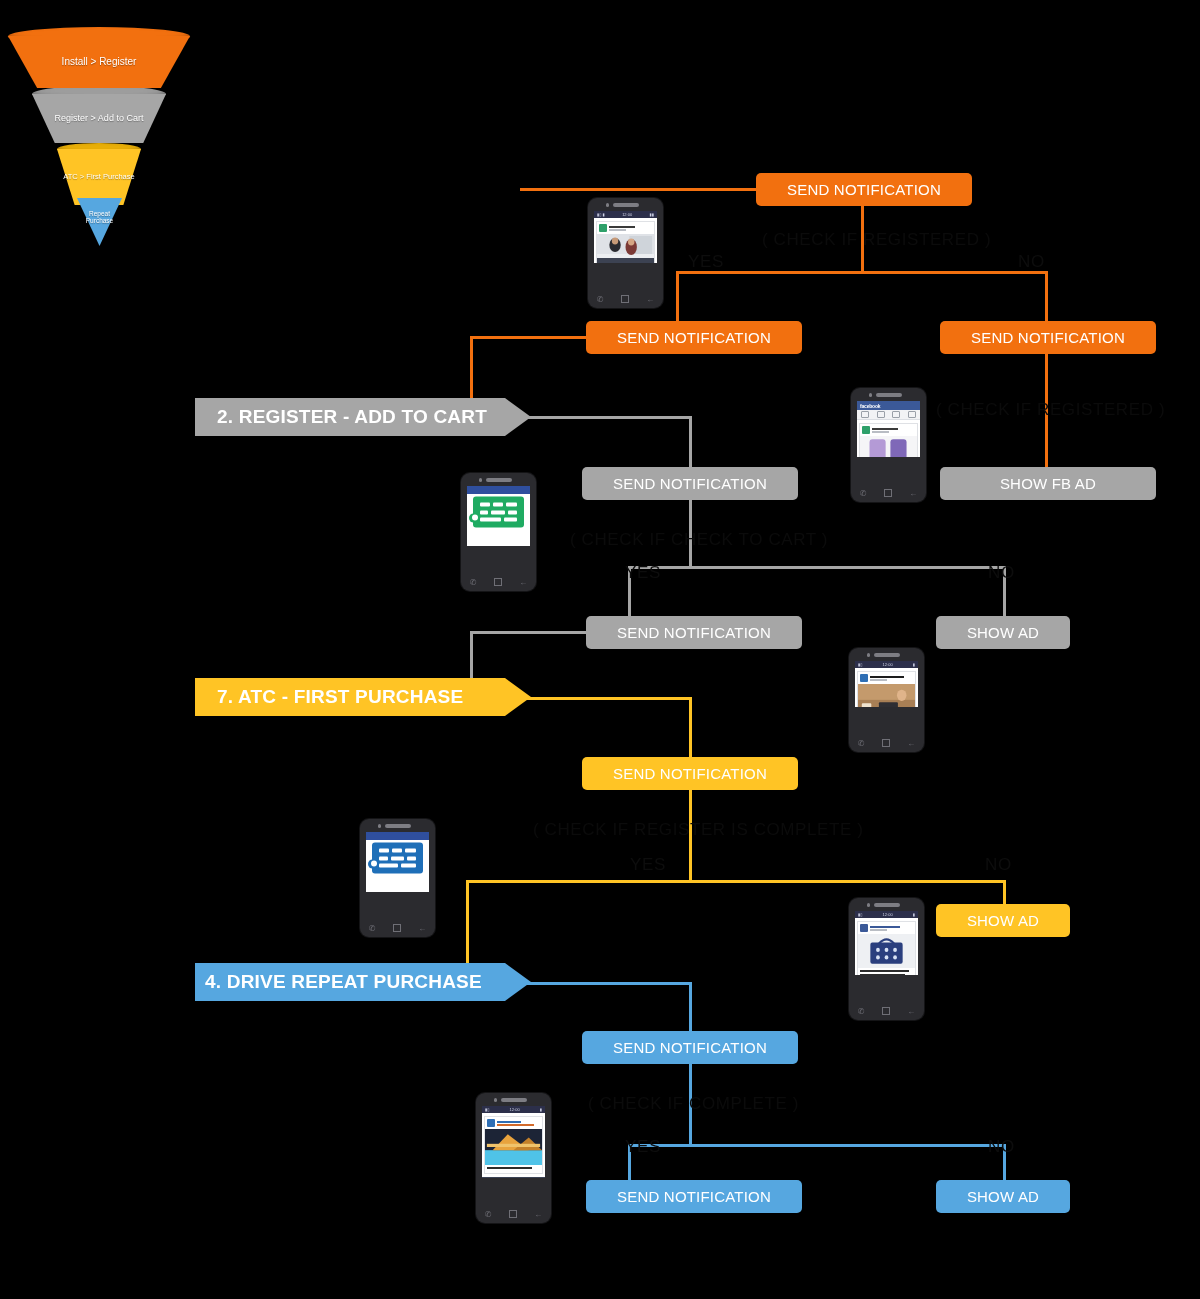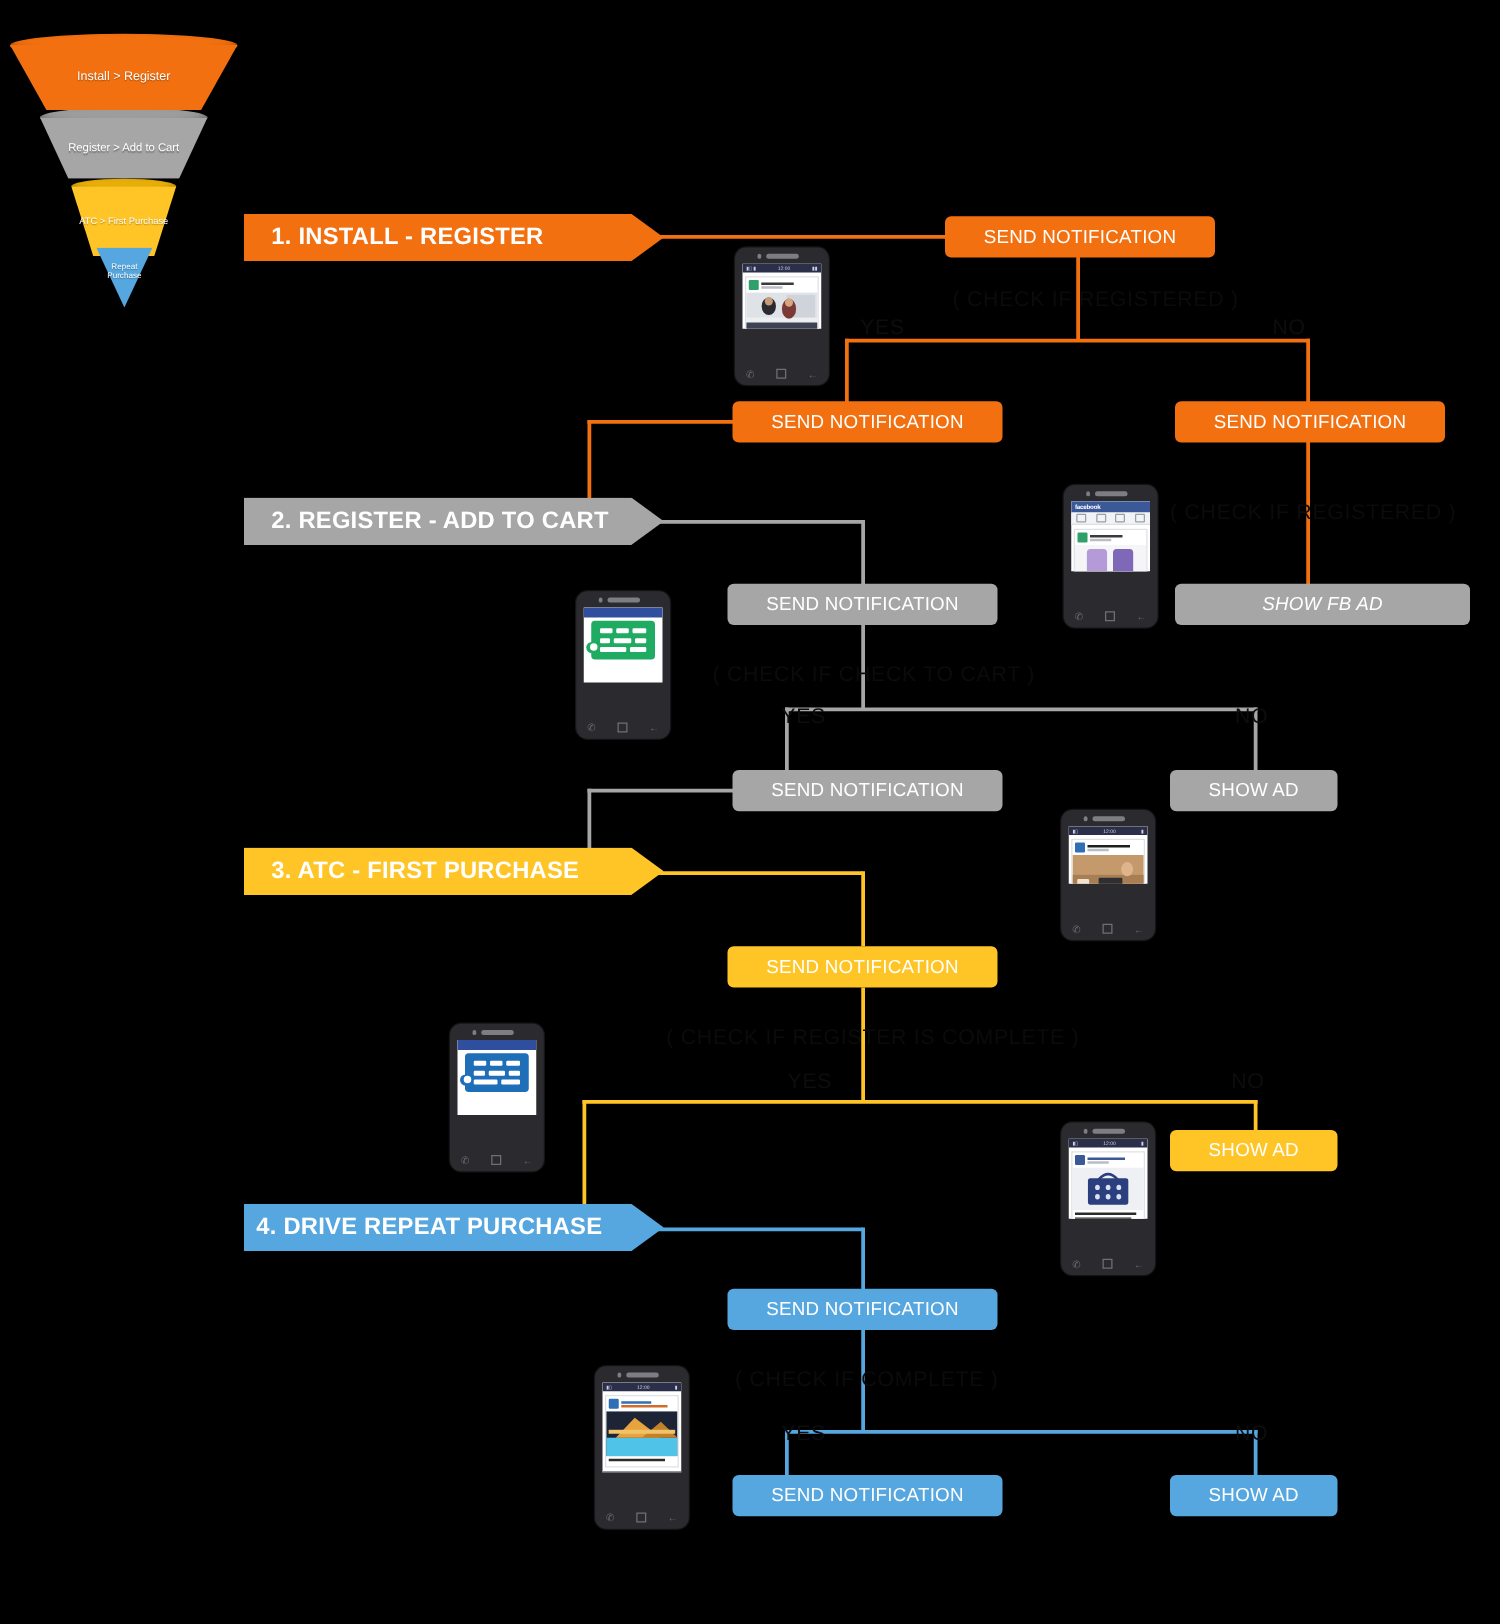--- a/index.html
+++ b/index.html
@@ -141,42 +141,39 @@
 
   <div class="ln" style="left:520px;top:188px;width:240px;height:3px;background:#F2700F;"></div>
   <div class="ln" style="left:861px;top:205px;width:3px;height:68px;background:#F2700F;"></div>
   <div class="ln" style="left:676px;top:271px;width:372px;height:3px;background:#F2700F;"></div>
   <div class="ln" style="left:676px;top:271px;width:3px;height:52px;background:#F2700F;"></div>
   <div class="ln" style="left:1045px;top:271px;width:3px;height:52px;background:#F2700F;"></div>
   <div class="ln" style="left:470px;top:336px;width:122px;height:3px;background:#F2700F;"></div>
   <div class="ln" style="left:470px;top:336px;width:3px;height:72px;background:#F2700F;"></div>
   <div class="ln" style="left:1045px;top:352px;width:3px;height:116px;background:#F2700F;"></div>
 
-  <div class="banner" style="left:195px;top:171px;width:336px;background:#F2700F;">
-    <span>1. INSTALL - REGISTER</span>
-  </div>
 
   <div class="pill" style="left:756px;top:173px;width:216px;background:#F2700F;">
     <span>SEND NOTIFICATION</span>
   </div>
 
   <div class="chk" style="left:762px;top:230px;"><span>( CHECK IF REGISTERED )</span></div>
   <div class="yn" style="left:688px;top:252px;"><span>YES</span></div>
   <div class="yn" style="left:1018px;top:252px;"><span>NO</span></div>
 
   <div class="pill" style="left:586px;top:321px;width:216px;background:#F2700F;">
     <span>SEND NOTIFICATION</span>
   </div>
   <div class="pill" style="left:940px;top:321px;width:216px;background:#F2700F;">
     <span>SEND NOTIFICATION</span>
   </div>
 
   <div class="chk" style="left:936px;top:400px;"><span>( CHECK IF REGISTERED )</span></div>
 
-  <div class="pill" style="left:940px;top:467px;width:236px;background:#A6A6A6;font-style:italic;">
+  <div class="pill" style="left:940px;top:467px;width:216px;background:#A6A6A6;">
     <span>SHOW FB AD</span>
   </div>
 
   <div class="phone" style="left:588px;top:198px;width:75px;height:110px;">
     <div class="bar"></div>
     <div class="dot"></div>
     <div class="scr">
       <div class="statusbar">
           <span class="sbt">▮▯ ▮</span>
           <span class="sbt">12:00</span>
@@ -344,21 +341,21 @@
   </div>
 
   <div class="ln" style="left:520px;top:697px;width:170px;height:3px;background:#FFC425;"></div>
   <div class="ln" style="left:689px;top:697px;width:3px;height:60px;background:#FFC425;"></div>
   <div class="ln" style="left:689px;top:790px;width:3px;height:92px;background:#FFC425;"></div>
   <div class="ln" style="left:466px;top:880px;width:540px;height:3px;background:#FFC425;"></div>
   <div class="ln" style="left:466px;top:880px;width:3px;height:95px;background:#FFC425;"></div>
   <div class="ln" style="left:1003px;top:880px;width:3px;height:25px;background:#FFC425;"></div>
 
   <div class="banner" style="left:195px;top:678px;width:336px;background:#FFC425;">
-    <span>3. ATC - FIRST PURCHASE</span>
+    <span>7. ATC - FIRST PURCHASE</span>
   </div>
 
   <div class="pill" style="left:582px;top:757px;width:216px;background:#FFC425;">
     <span>SEND NOTIFICATION</span>
   </div>
 
   <div class="chk" style="left:533px;top:820px;"><span>( CHECK IF REGISTER IS COMPLETE )</span></div>
   <div class="yn" style="left:630px;top:855px;"><span>YES</span></div>
   <div class="yn" style="left:985px;top:855px;"><span>NO</span></div>
 

